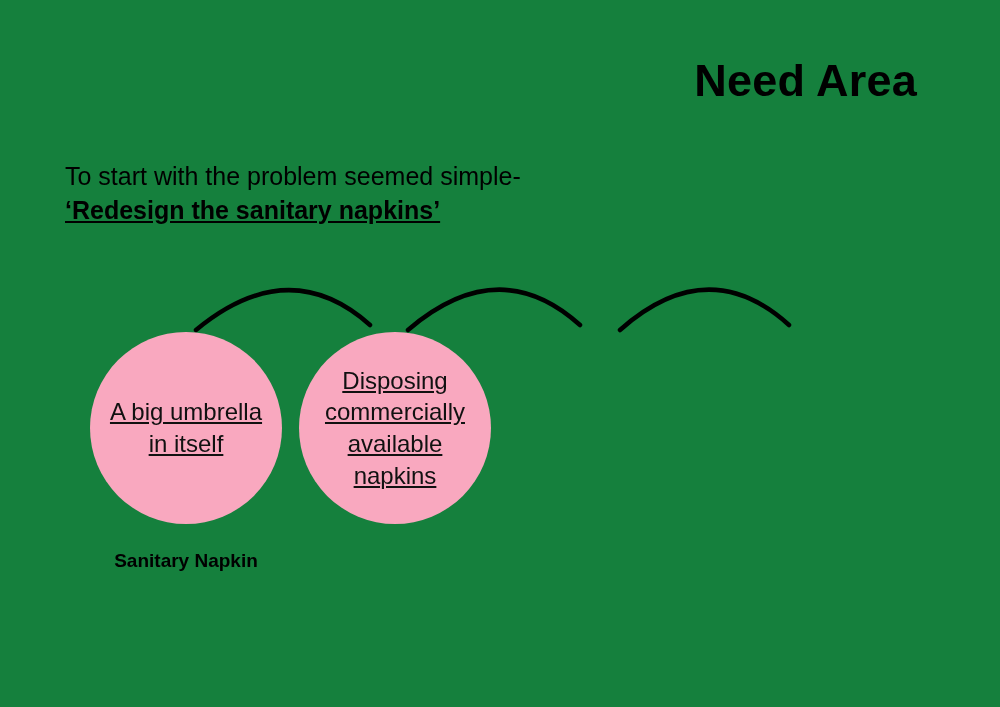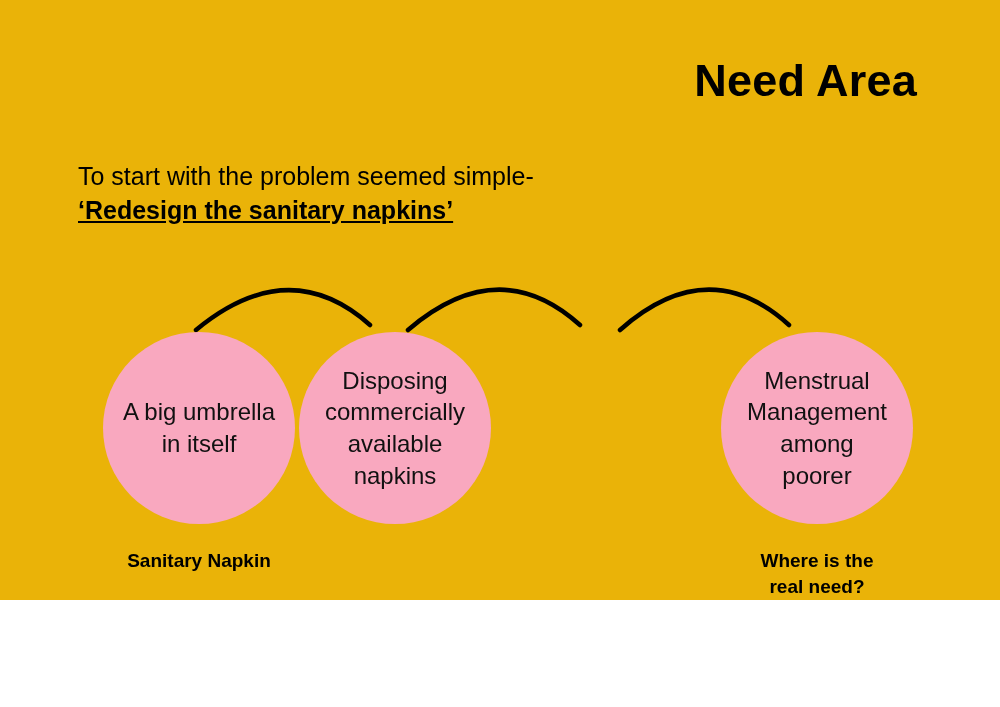--- a/index.html
+++ b/index.html
@@ -8,22 +8,22 @@
     padding: 0;
     background: #ffffff;
   }
   body {
     font-family: "Liberation Sans", "DejaVu Sans", sans-serif;
     -webkit-font-smoothing: antialiased;
   }
   #slide {
     position: relative;
     width: 1000px;
-    height: 600px;
-    background: #eab308;
+    height: 707px;
+    background: #15803d;
     overflow: hidden;
   }
 
   
   #slide-title {
     position: absolute;
     left: 0;
     top: 56px;
     width: 917px;
     text-align: right;
@@ -40,21 +40,20 @@
     position: absolute;
     left: 65px;
     top: 160px;
     width: 640px;
   }
   .intro-line {
     font-size: 25px;
     color: #000000;
     line-height: 1.35;
     white-space: nowrap;
-    margin-left: 13px;
   }
   .intro-line.regular { font-weight: normal; }
   .intro-line.bold    { font-weight: bold; text-decoration: underline; }
 
   
   #arc-layer {
     position: absolute;
     left: 0;
     top: 0;
     width: 1000px;
@@ -90,36 +89,37 @@
     box-sizing: border-box;
     padding: 6px 10px;
   }
   .node-circle-text {
     font-size: 24px;
     font-weight: normal;
     color: #111111;
     text-align: center;
     line-height: 1.32;
     white-space: pre-line;
+    text-decoration: underline;
   }
   .node-caption {
     position: absolute;
     left: -24px;
     top: 216px;
     width: 240px;
     text-align: center;
     font-size: 19px;
     font-weight: bold;
     color: #000000;
     line-height: 1.35;
     white-space: pre-line;
   }
 
   
-  #node-0 { left: 103px;  }
+  #node-0 { left: 90px;  }
   #node-1 { left: 299px; }
   #node-2 { left: 511px; }
   #node-3 { left: 721px; }
 </style>
 </head>
 <body>
 
 <div id="slide">
 
   <div id="slide-title">Need Area</div>
@@ -148,25 +148,15 @@
     <div class="node" id="node-1">
       <div class="node-circle">
         <div class="node-circle-text">Disposing
 commercially
 available
 napkins</div>
       </div>
     </div>
 
 
-    <div class="node" id="node-3">
-      <div class="node-circle">
-        <div class="node-circle-text">Menstrual
-Management
-among
-poorer</div>
-      </div>
-      <div class="node-caption">Where is the
-real need?</div>
-    </div>
 
   </div>
 </div>
 
 </body></html>

